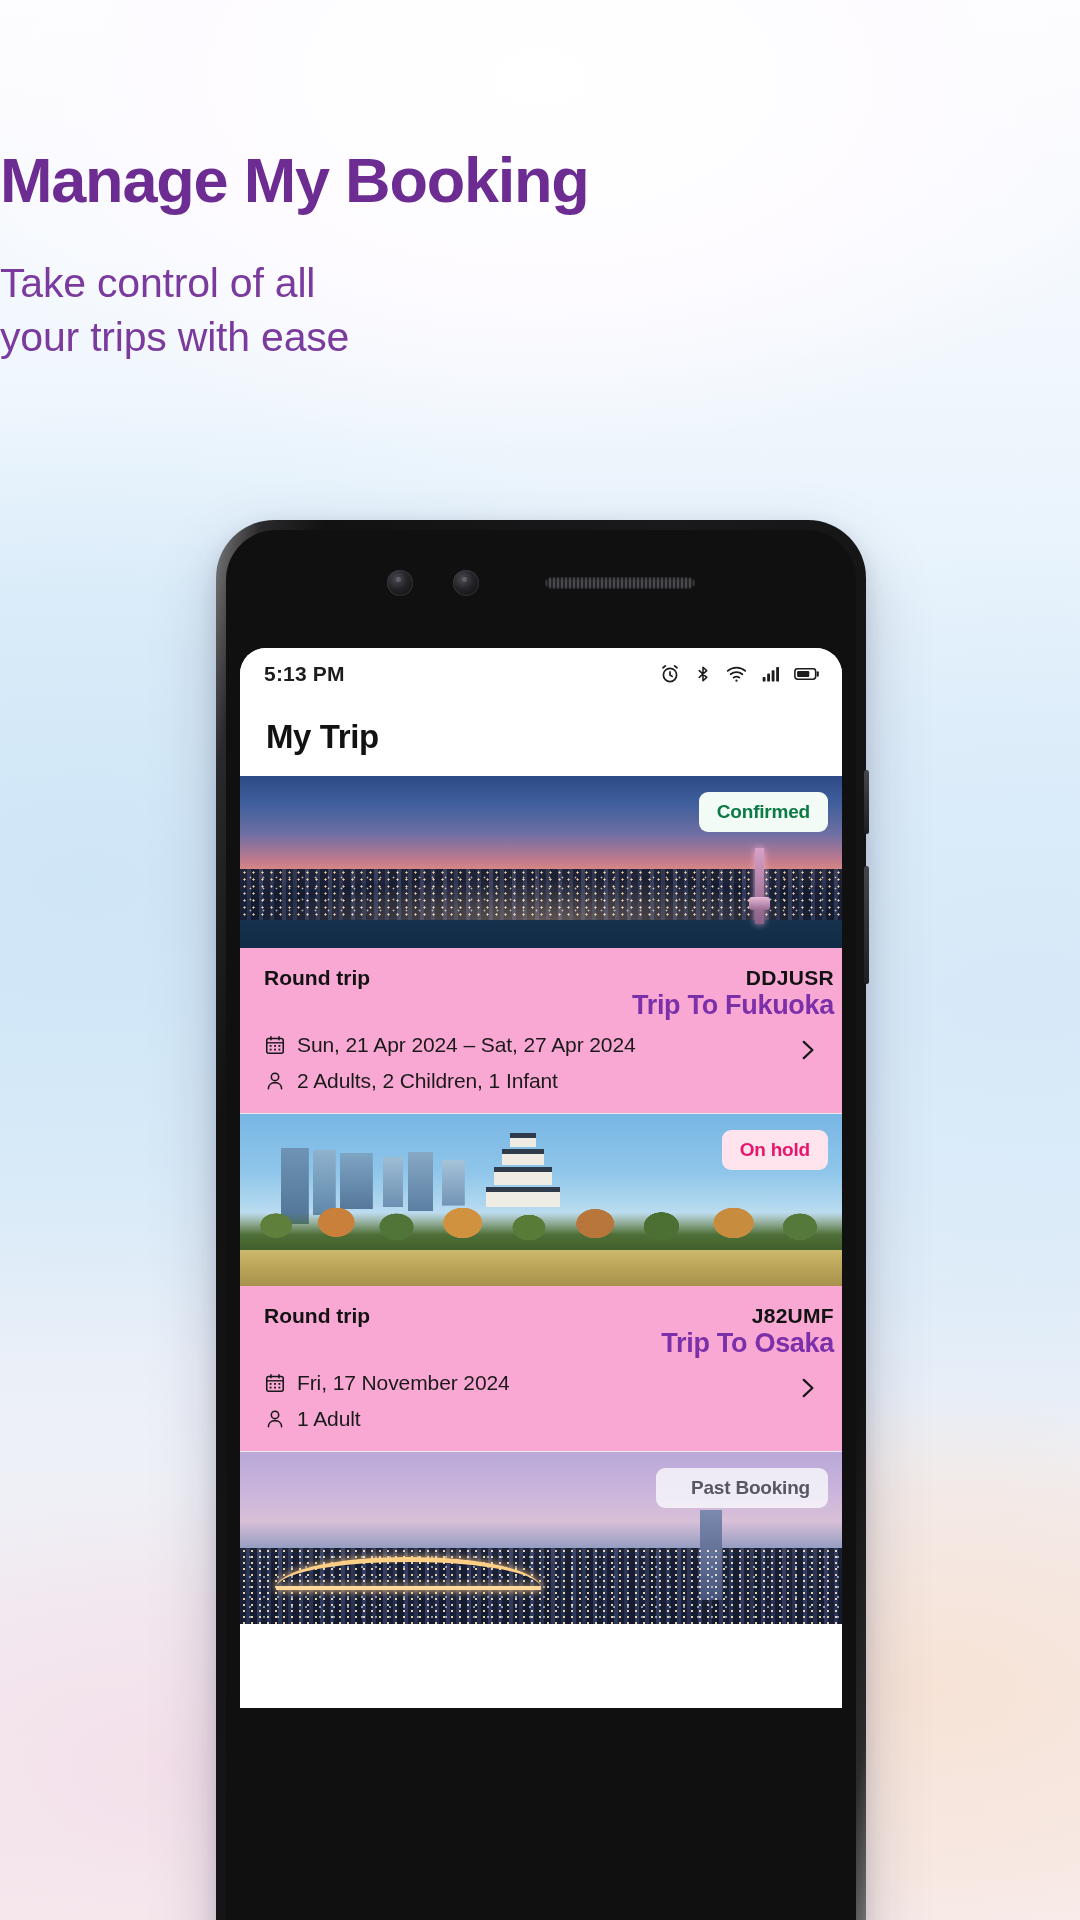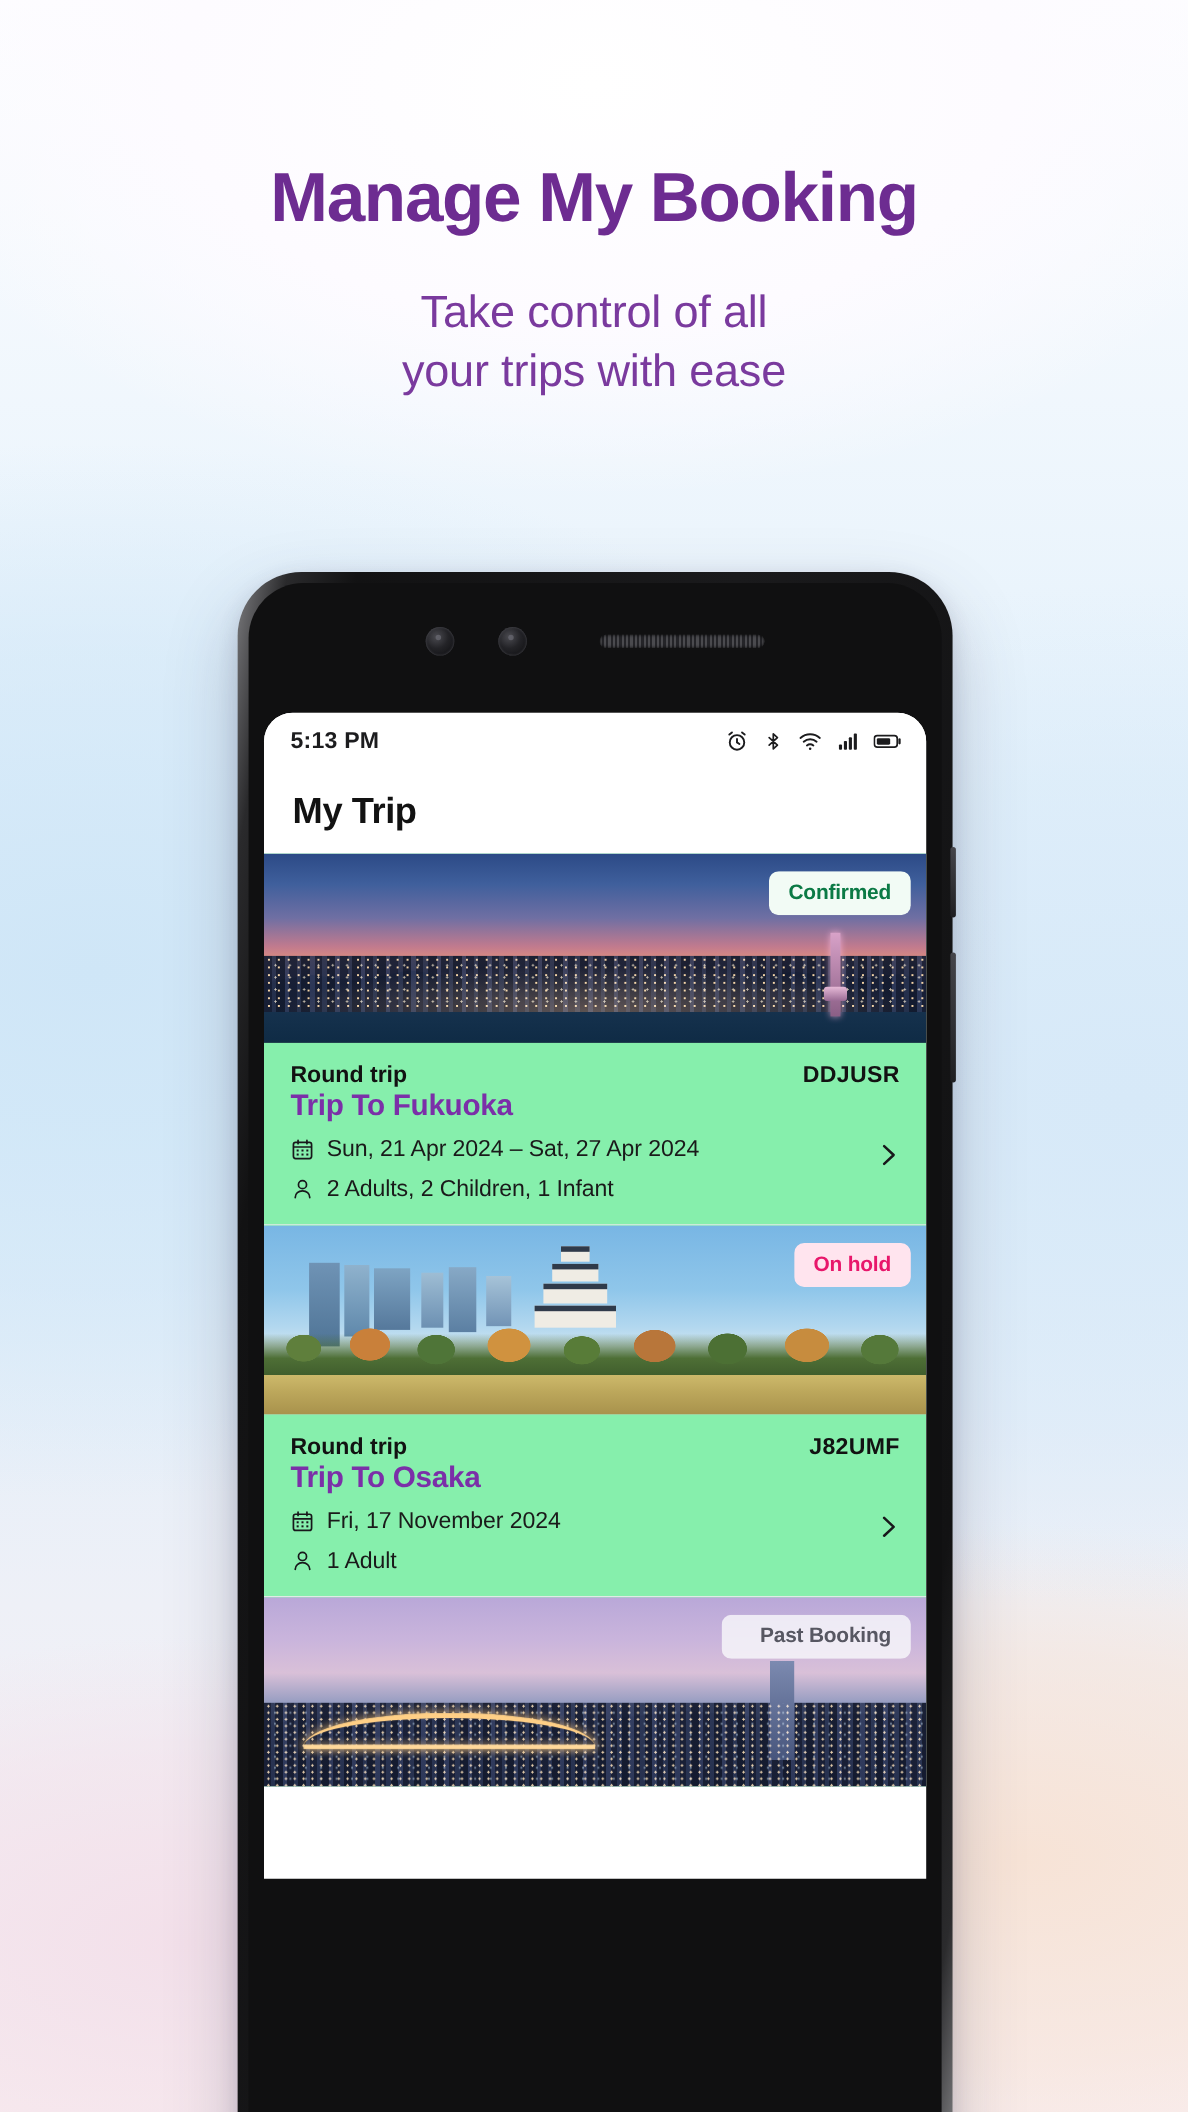--- a/index.html
+++ b/index.html
@@ -13,21 +13,21 @@
     background:
       radial-gradient(ellipse 900px 520px at 50% 4%, #ffffff 0%, #fdfbff 42%, rgba(253,251,255,0) 72%),
       radial-gradient(ellipse 1100px 640px at 8% 46%, #cfe6f7 0%, rgba(207,230,247,0.55) 45%, rgba(207,230,247,0) 75%),
       radial-gradient(ellipse 1000px 600px at 95% 52%, #d7e9f8 0%, rgba(215,233,248,0.5) 48%, rgba(215,233,248,0) 78%),
       radial-gradient(ellipse 700px 380px at 86% 88%, #f7e3d6 0%, rgba(247,227,214,0.55) 48%, rgba(247,227,214,0) 80%),
       radial-gradient(ellipse 620px 340px at 16% 92%, #f3e0ea 0%, rgba(243,224,234,0.5) 50%, rgba(243,224,234,0) 82%),
       linear-gradient(180deg, #fdfdff 0%, #eaf4fc 28%, #dceefb 52%, #eef0f7 76%, #f9eef0 100%);
   }
 
   
-  .hero { position: absolute; top: 0; left: 0; width: 1080px; text-align: center; }
+  .hero { position: absolute; top: 0; left: 0; width: 1080px; }
   .hero-title {
     margin-top: 148px;
     font-size: 63px;
     font-weight: 800;
     letter-spacing: -1.2px;
     color: #6d2c91;
     line-height: 1.04;
   }
   .hero-sub {
     margin-top: 42px;
@@ -99,37 +99,37 @@
 
   
   .app-header {
     background: #fff;
     padding: 18px 26px 20px 26px;
   }
   .app-title { font-size: 33px; font-weight: 700; color: #121212; letter-spacing: -0.4px; }
 
   
   .trip-list { background: #fff; }
-  .trip-card { background: #86efac; border-bottom: 1px solid #e9e9ed; }
+  .trip-card { background: #f9a8d4; border-bottom: 1px solid #e9e9ed; }
   .trip-card:last-child { border-bottom: none; }
 
   .card-photo {
     position: relative; height: 172px; width: 100%; overflow: hidden;
   }
   .badge {
     position: absolute; top: 16px; right: 14px;
     padding: 9px 18px; border-radius: 9px;
     font-size: 19px; font-weight: 700; letter-spacing: -0.2px;
     backdrop-filter: blur(2px);
   }
   .badge-confirmed { background: #f2fbf5; color: #0b7a45; }
   .badge-onhold    { background: #ffe4ee; color: #e8176b; }
   .badge-past      { background: rgba(248,248,250,0.82); color: #575762; padding-left: 35px; }
 
-  .card-body { padding: 18px 24px 20px 24px; position: relative; }
+  .card-body { padding: 18px 8px 20px 24px; position: relative; text-align: right; }
   .card-row-top {
     display: flex; align-items: baseline; justify-content: space-between;
   }
   .trip-type { font-size: 21px; font-weight: 700; color: #121212; }
   .pnr { font-size: 21px; font-weight: 700; color: #121212; letter-spacing: .3px; }
   .trip-name {
     font-size: 27px; font-weight: 700; color: #7b2fa8; letter-spacing: -0.3px;
   }
   .meta { margin-top: 12px; display: flex; align-items: center; gap: 11px; }
   .meta-text { font-size: 21px; color: #1a1a1a; letter-spacing: -0.1px; }

